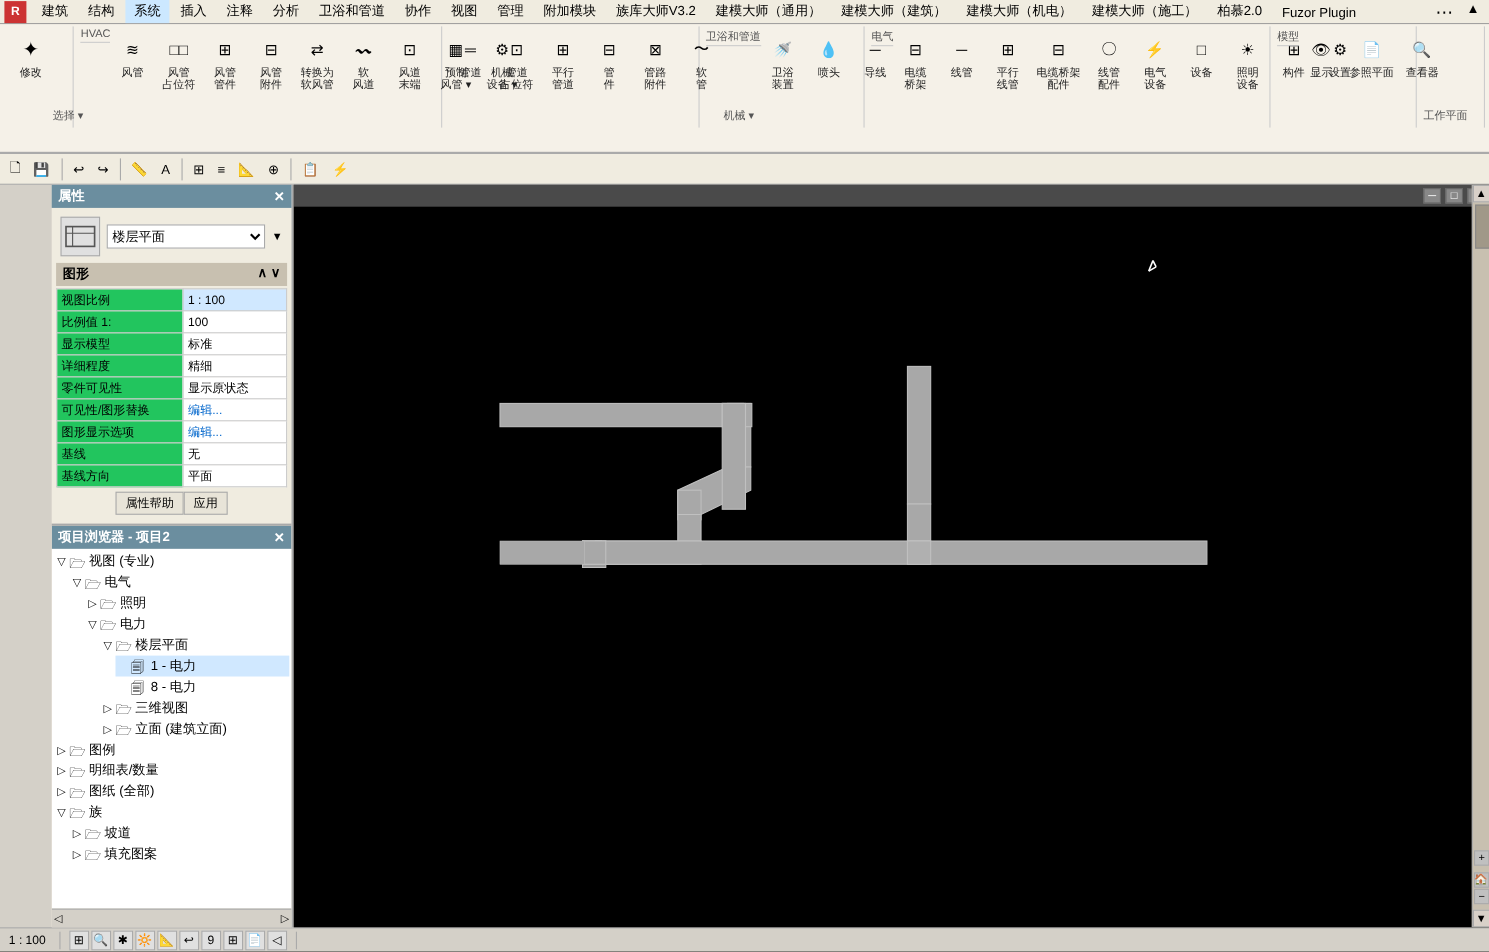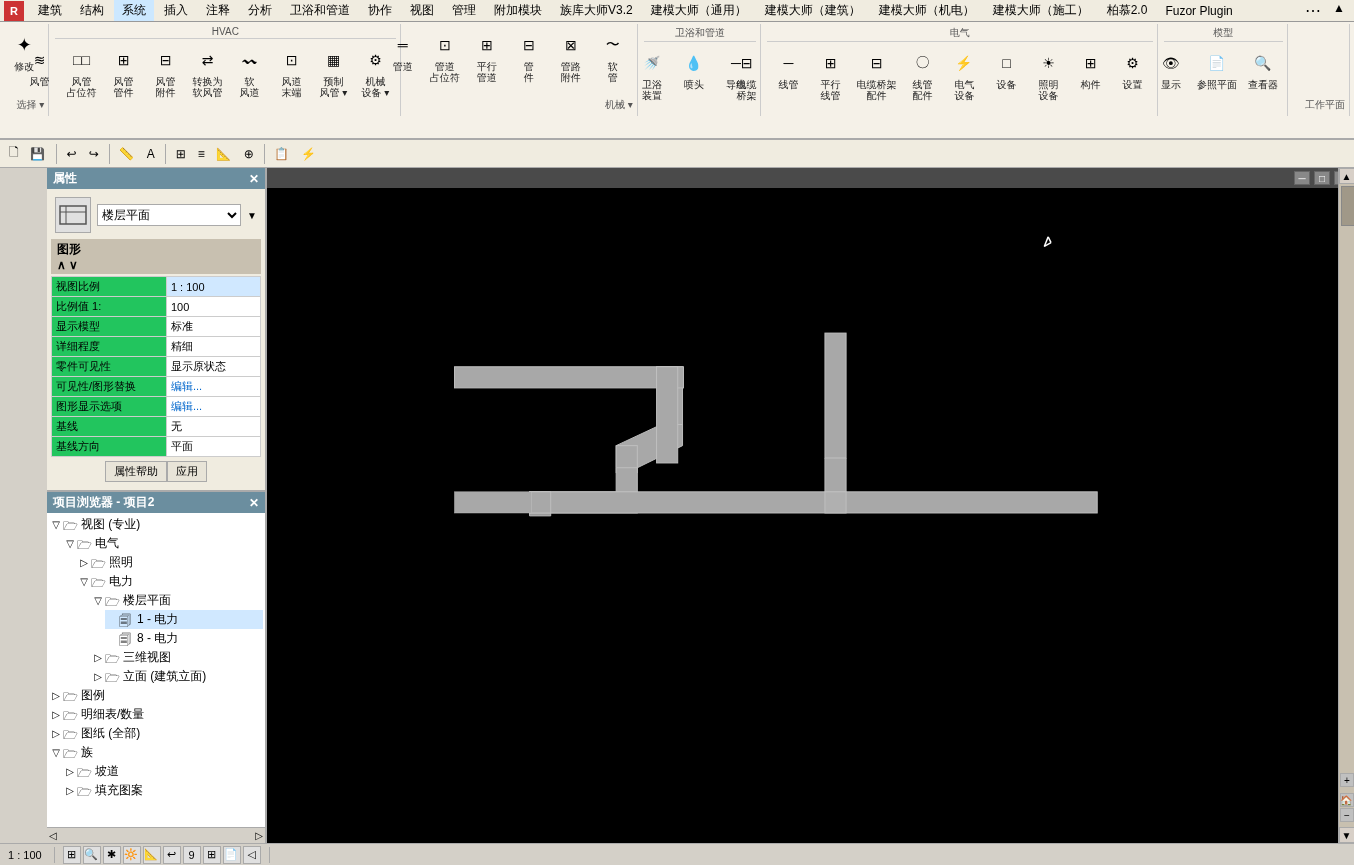--- a/index.html
+++ b/index.html
@@ -5,21 +5,21 @@
     * { margin: 0; padding: 0; box-sizing: border-box; }
     body { width: 1354px; height: 865px; overflow: hidden; background: #d4d0c8; font-family: 'SimSun', 'Microsoft YaHei', sans-serif; font-size: 12px; color: #000; }
 
     
     #menu-bar { display: flex; align-items: center; background: #f0ece0; height: 22px; border-bottom: 1px solid #999; padding: 0 4px; gap: 2px; }
     .menu-item { padding: 2px 8px; cursor: pointer; font-size: 12px; }
 
     
     #ribbon { background: #f5f1e8; border-bottom: 2px solid #aaa; height: 118px; display: flex; flex-direction: column; }
     #ribbon-content { display: flex; height: 96px; padding: 2px 4px; gap: 2px; overflow: hidden; }
-    .ribbon-group { display: flex; flex-direction: column; border-right: 1px solid #ccc; padding: 2px 4px; min-width: 40px; align-items: flex-end; }
+    .ribbon-group { display: flex; flex-direction: row; border-right: 1px solid #ccc; padding: 2px 4px; min-width: 40px; align-items: flex-start; }
     .ribbon-group-label { font-size: 10px; color: #555; margin-top: auto; padding: 2px 0; white-space: nowrap; }
     .ribbon-group-buttons { display: flex; flex-wrap: wrap; gap: 2px; justify-content: center; }
     .ribbon-btn { display: flex; flex-direction: column; align-items: center; cursor: pointer; padding: 2px 3px; min-width: 36px; border: 1px solid transparent; }
     .ribbon-btn-icon { width: 32px; height: 32px; display: flex; align-items: center; justify-content: center; font-size: 18px; }
     .ribbon-btn-label { font-size: 10px; text-align: center; line-height: 1.1; white-space: nowrap; color: #222; }
     .ribbon-group-header { font-size: 10px; color: #555; border-bottom: 1px solid #ccc; width: 100%; text-align: center; margin-bottom: 2px; padding-bottom: 1px; white-space: nowrap; }
 
     
     #toolbar { display: flex; align-items: center; background: #f0ece0; height: 28px; border-bottom: 1px solid #aaa; padding: 0 4px; gap: 2px; }
     .tb-btn { padding: 2px 4px; cursor: pointer; font-size: 12px; border: 1px solid transparent; }
@@ -32,21 +32,21 @@
     #left-panel { width: 220px; background: #f0ece0; border-right: 2px solid #aaa; display: flex; flex-direction: column; }
     #properties-panel { border-bottom: 2px solid #aaa; }
     #properties-header { display: flex; justify-content: space-between; align-items: center; background: #6b8e9f; color: white; padding: 2px 6px; font-size: 12px; font-weight: bold; }
     #properties-body { padding: 4px; }
     .prop-title-row { display: flex; align-items: center; gap: 6px; padding: 4px; }
     .prop-icon { width: 36px; height: 36px; background: #e0e0e0; border: 1px solid #aaa; display: flex; align-items: center; justify-content: center; font-size: 20px; }
     .prop-select { flex: 1; height: 22px; font-size: 12px; background: #fff; border: 1px solid #aaa; }
     .prop-floor-row { display: flex; align-items: center; gap: 4px; padding: 2px 4px; }
     .prop-floor-select { flex: 1; height: 20px; font-size: 11px; background: #fff; border: 1px solid #aaa; }
     .prop-edit-btn { padding: 1px 4px; font-size: 11px; background: #e8e4d8; border: 1px solid #aaa; cursor: pointer; white-space: nowrap; }
-    .section-header { display: flex; justify-content: space-between; background: #c8c0b0; padding: 2px 6px; font-weight: bold; font-size: 12px; margin: 2px 0; cursor: pointer; flex-direction: column; }
+    .section-header { display: flex; justify-content: space-between; background: #c8c0b0; padding: 2px 6px; font-weight: bold; font-size: 12px; margin: 2px 0; cursor: pointer; }
     .prop-table { width: 100%; border-collapse: collapse; font-size: 11px; }
     .prop-table td { border: 1px solid #ccc; padding: 2px 4px; }
     .prop-table td:first-child { background: #22c55e; width: 55%; }
     .prop-table td:last-child { background: #fff; }
     .prop-table td.editable { background: #d0e8ff; }
     .prop-actions { display: flex; justify-content: center; padding: 4px; }
     .prop-actions-btn { padding: 2px 8px; background: #e8e4d8; border: 1px solid #aaa; cursor: pointer; font-size: 11px; }
 
     #browser-panel { flex: 1; overflow: hidden; display: flex; flex-direction: column; }
     #browser-header { display: flex; justify-content: space-between; align-items: center; background: #6b8e9f; color: white; padding: 2px 6px; font-size: 12px; font-weight: bold; }

